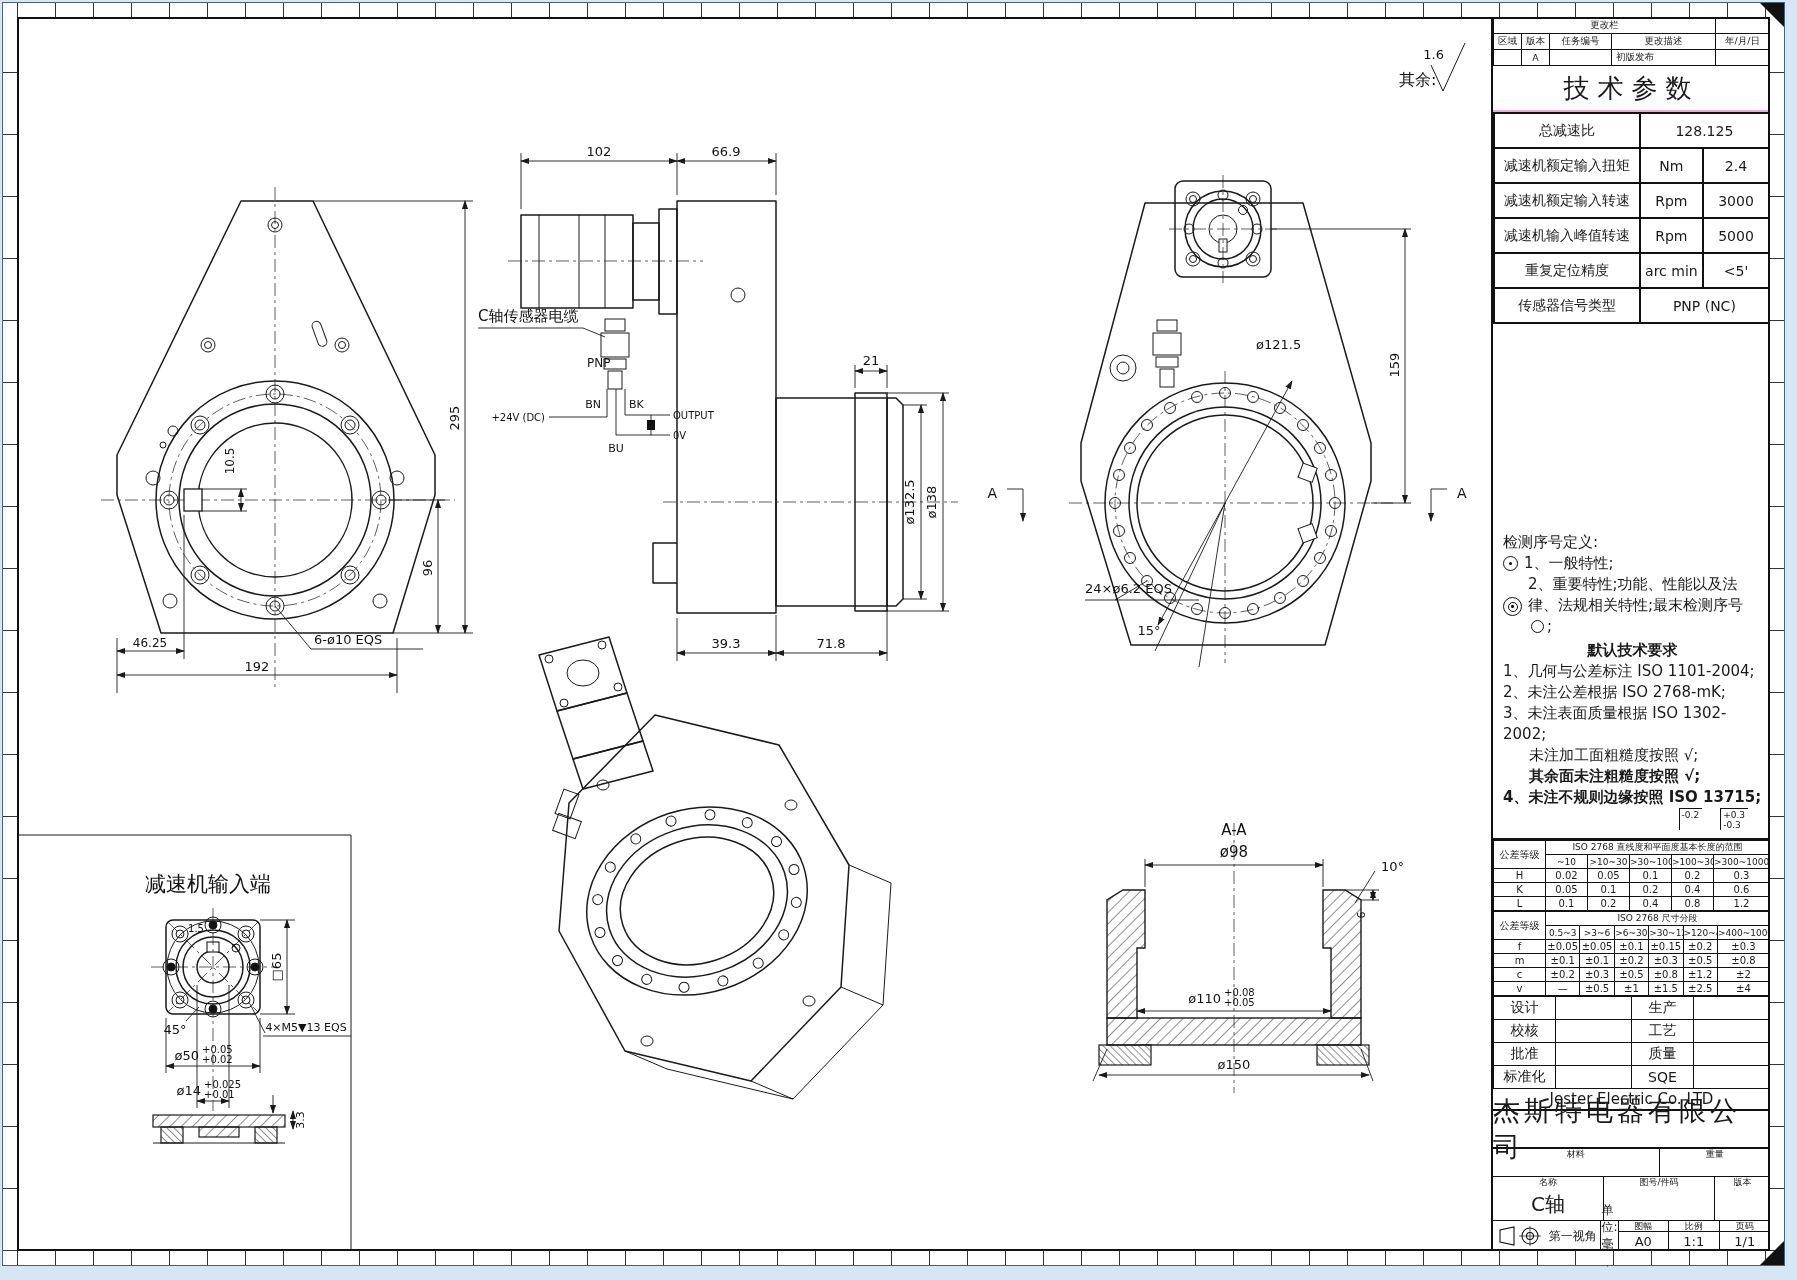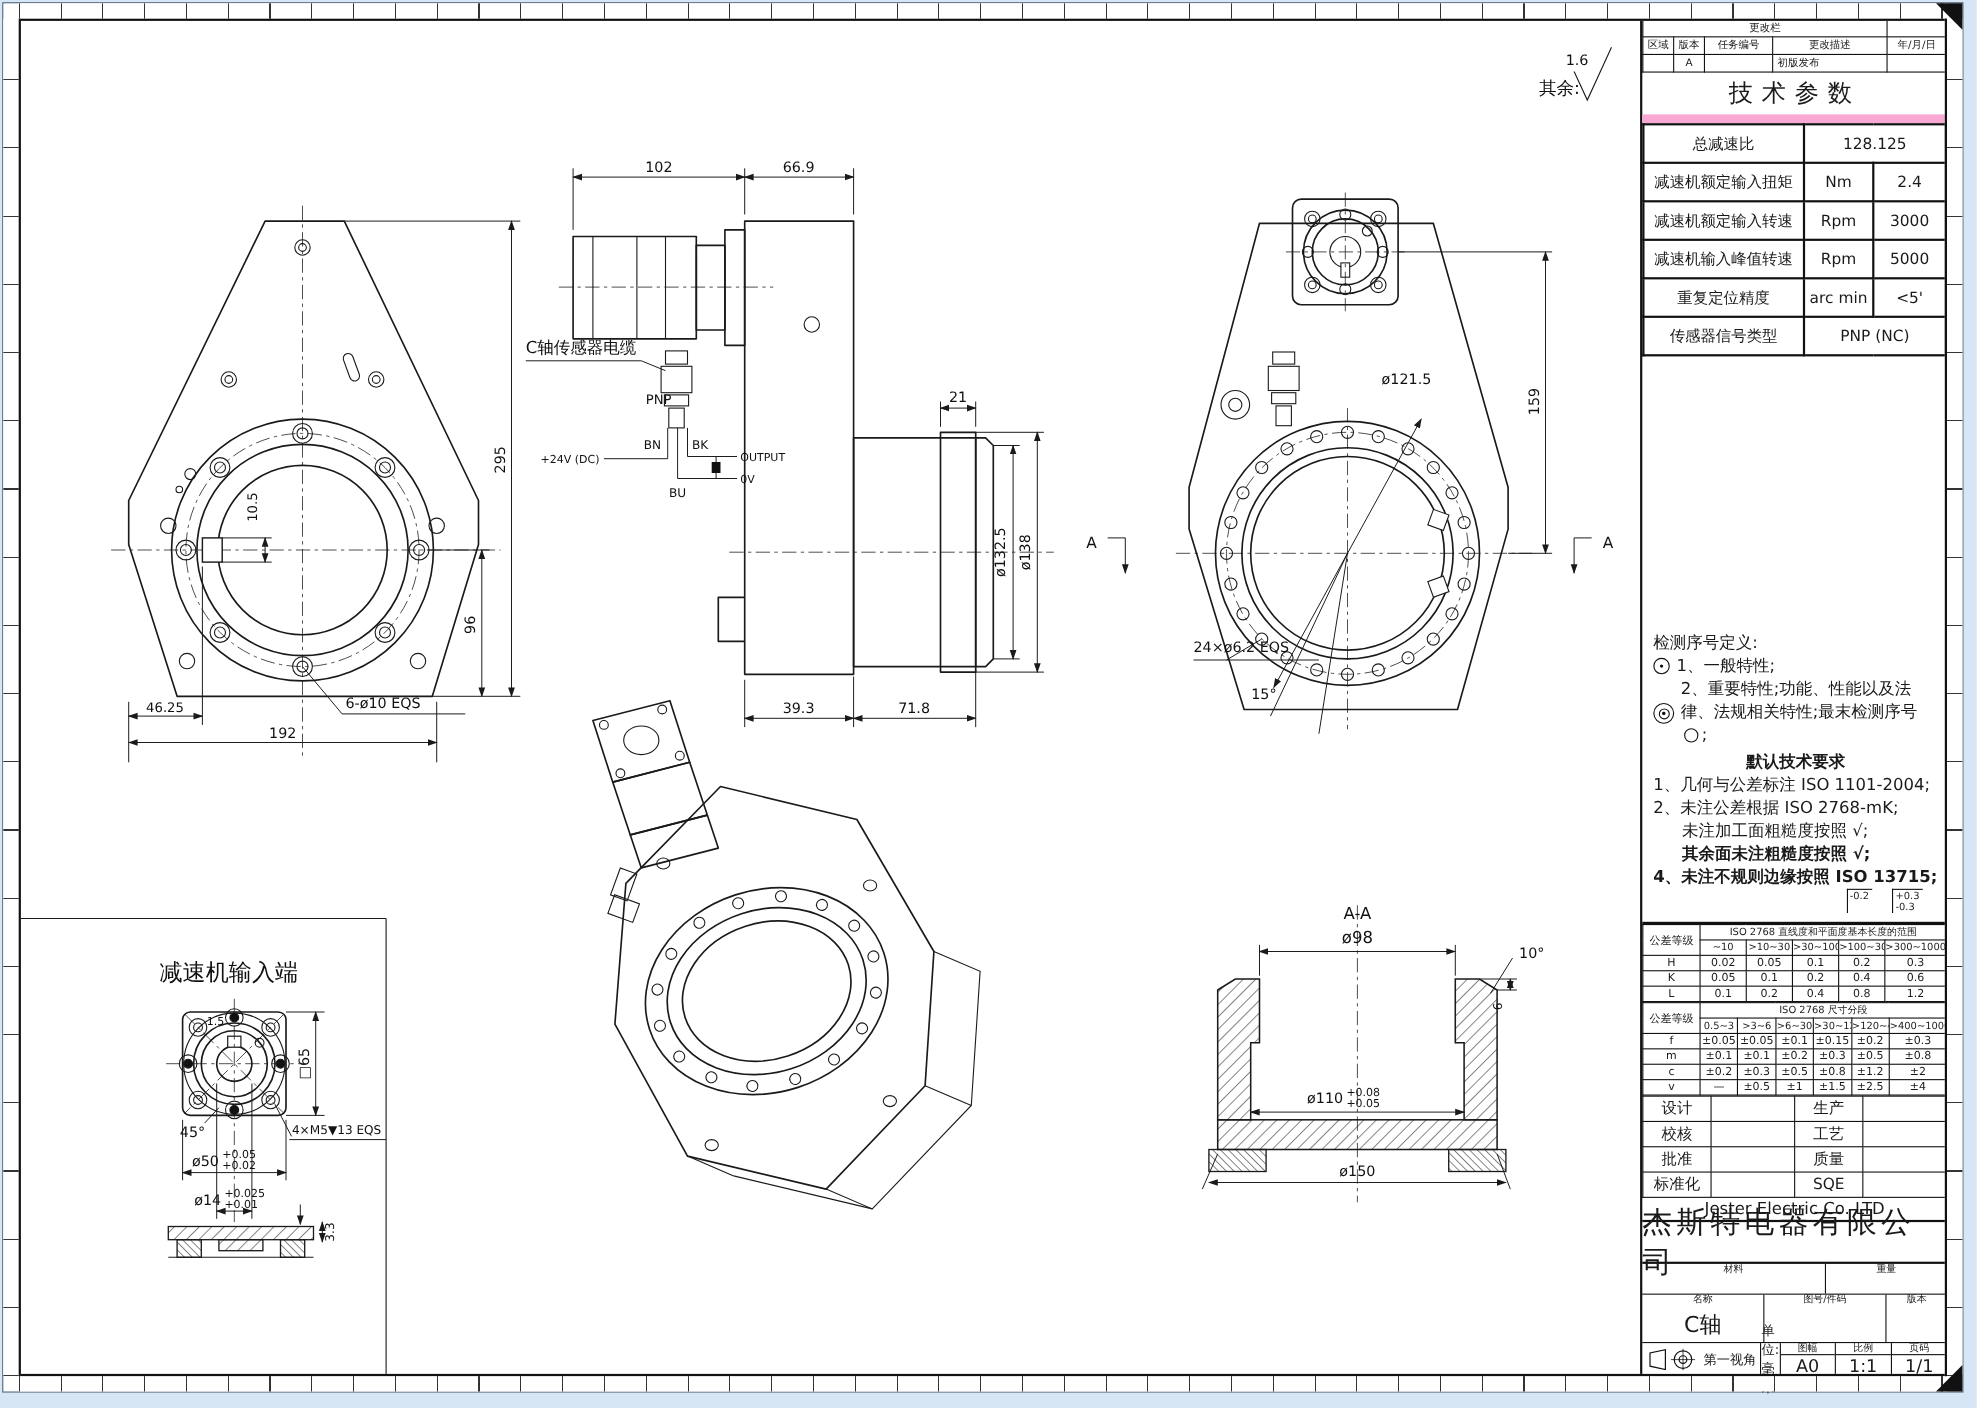--- a/index.html
+++ b/index.html
@@ -22,21 +22,21 @@
   .cl{fill:none;stroke:#1a1a1a;stroke-width:.7;stroke-dasharray:13 4 3 4}
   .dm{fill:none;stroke:#1a1a1a;stroke-width:.9}
   .t10{font-size:10px}.t11{font-size:11px}.t12{font-size:12px}.t13{font-size:13px}.t14{font-size:14px}.t15{font-size:15px}.t16{font-size:16px}.t21{font-size:21px}
   .mid{text-anchor:middle}.end{text-anchor:end}
   
   .tb{position:absolute;left:1488px;top:14px;bottom:14px;right:14px;border-left:2.5px solid #111;display:flex;flex-direction:column;background:#fff;box-sizing:border-box}
   .tb *{box-sizing:border-box}
   table{border-collapse:collapse;width:100%;table-layout:fixed}
   td{border:1px solid #111;padding:0;text-align:center;overflow:hidden;white-space:nowrap}
   .rev td{height:16px;font-size:9.5px}
-  .tb-title{height:46px;border-bottom:8px solid #f9a8d4;display:flex;align-items:center;justify-content:center;font-size:22px;letter-spacing:8px}
+  .tb-title{height:46px;border-bottom:2px solid #f9a8d4;display:flex;align-items:center;justify-content:center;font-size:26px;letter-spacing:8px}
   .params td{height:35px;font-size:14px;border:2px solid #111}
   .spacer{flex:1}
   .notes{padding:4px 8px 8px 10px;font-size:15px;line-height:21px;border-bottom:2px solid #111}
   .notes .row{display:flex;align-items:center;gap:6px;margin:0 0}
   .c1{width:15px;height:15px;min-width:15px;border:1.2px solid #111;border-radius:50%;display:inline-flex;align-items:center;justify-content:center}
   .c1 i{width:3px;height:3px;background:#111;border-radius:50%}
   .c2{width:19px;height:19px;min-width:19px;border:1.2px solid #111;border-radius:50%;display:inline-flex;align-items:center;justify-content:center}
   .c2 b{width:10px;height:10px;border:1.2px solid #111;border-radius:50%;display:inline-flex;align-items:center;justify-content:center}
   .c2 i{width:2.5px;height:2.5px;background:#111;border-radius:50%}
   .c0{width:13px;height:13px;border:1.4px solid #111;border-radius:50%;display:inline-block;vertical-align:-2px;margin:0 3px}
@@ -60,21 +60,21 @@
   .nm .cell+.cell{border-left:1.5px solid #111}
   .nm .cell.c-no{flex:4}
   .nm .cell.c-ver{flex:2}
   .nm .val{display:flex;align-items:center;justify-content:center;font-size:20px}
   .bot{height:30px;display:flex;align-items:stretch;font-size:12px}
   .bot .proj{width:116px;display:flex;align-items:center;justify-content:center;gap:4px;border-right:1.5px solid #111}
   .bot .units{flex:1;display:flex;align-items:center;justify-content:center;border-right:1.5px solid #111}
   .bot .mini{width:54px;display:flex;flex-direction:column;border-right:1.5px solid #111}
   .bot .mini:last-child{border-right:none}
   .bot .mini .tiny-label{border-bottom:1px solid #111}
-  .bot .mini .val{flex:1;display:flex;align-items:center;justify-content:center;font-size:16px}
+  .bot .mini .val{flex:1;display:flex;align-items:center;justify-content:center;font-size:13px}
 </style>
 </head>
 <body>
 
 <div class="sheet">
 
   <svg class="drawing" viewBox="0 0 1783 1264" preserveAspectRatio="none">
     <defs>
       <marker id="ar" viewBox="0 0 10 10" refX="9" refY="5" markerWidth="10" markerHeight="10" orient="auto-start-reverse">
           <path d="M0,1.6 L10,5 L0,8.4 z" fill="#1a1a1a"></path>
@@ -575,20 +575,21 @@
         <span class="c2" style="margin-top:2px">
             <b>
               <i></i>
             </b>
           </span>
         <span><span>2、重要特性;功能、性能以及法律、法规相关特性;最末检测序号</span><span class="c0"></span><span>;</span></span>
       </div>
       <div class="req-title">默认技术要求</div>
       <div>1、几何与公差标注 ISO 1101-2004;</div>
       <div>2、未注公差根据 ISO 2768-mK;</div>
+      <div>3、未注表面质量根据 ISO 1302-2002;</div>
       <div class="ind">未注加工面粗糙度按照 √;</div>
       <div class="ind bold">其余面未注粗糙度按照 √;</div>
       <div class="bold">4、未注不规则边缘按照 ISO 13715;</div>
       <div class="edges">
         <span class="edge">-0.2</span>
         <span class="edge"><span>+0.3</span><br><span>-0.3</span></span>
       </div>
     </div>
 
     <table class="tol">

